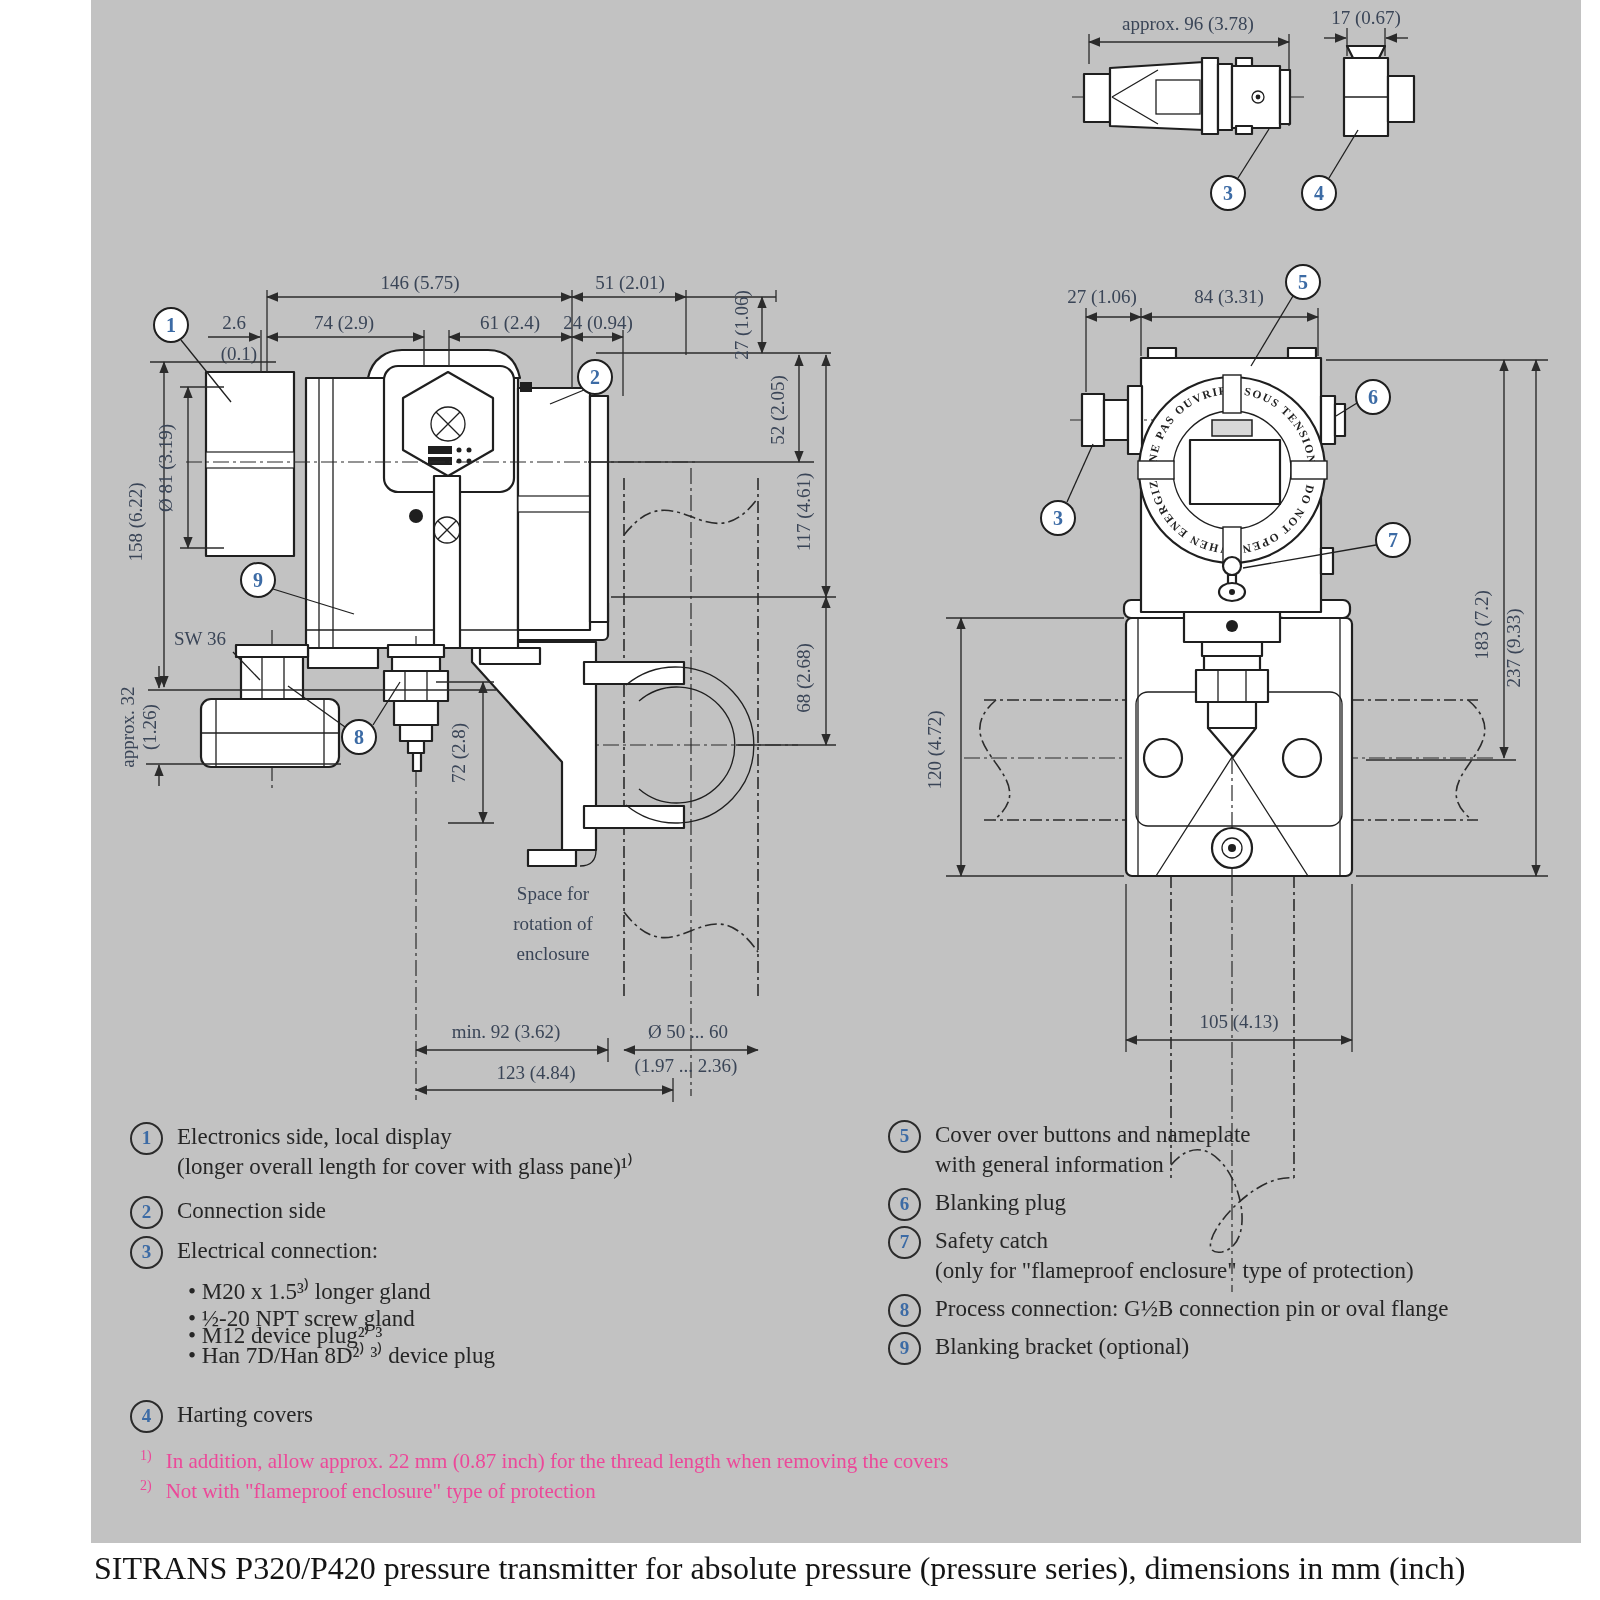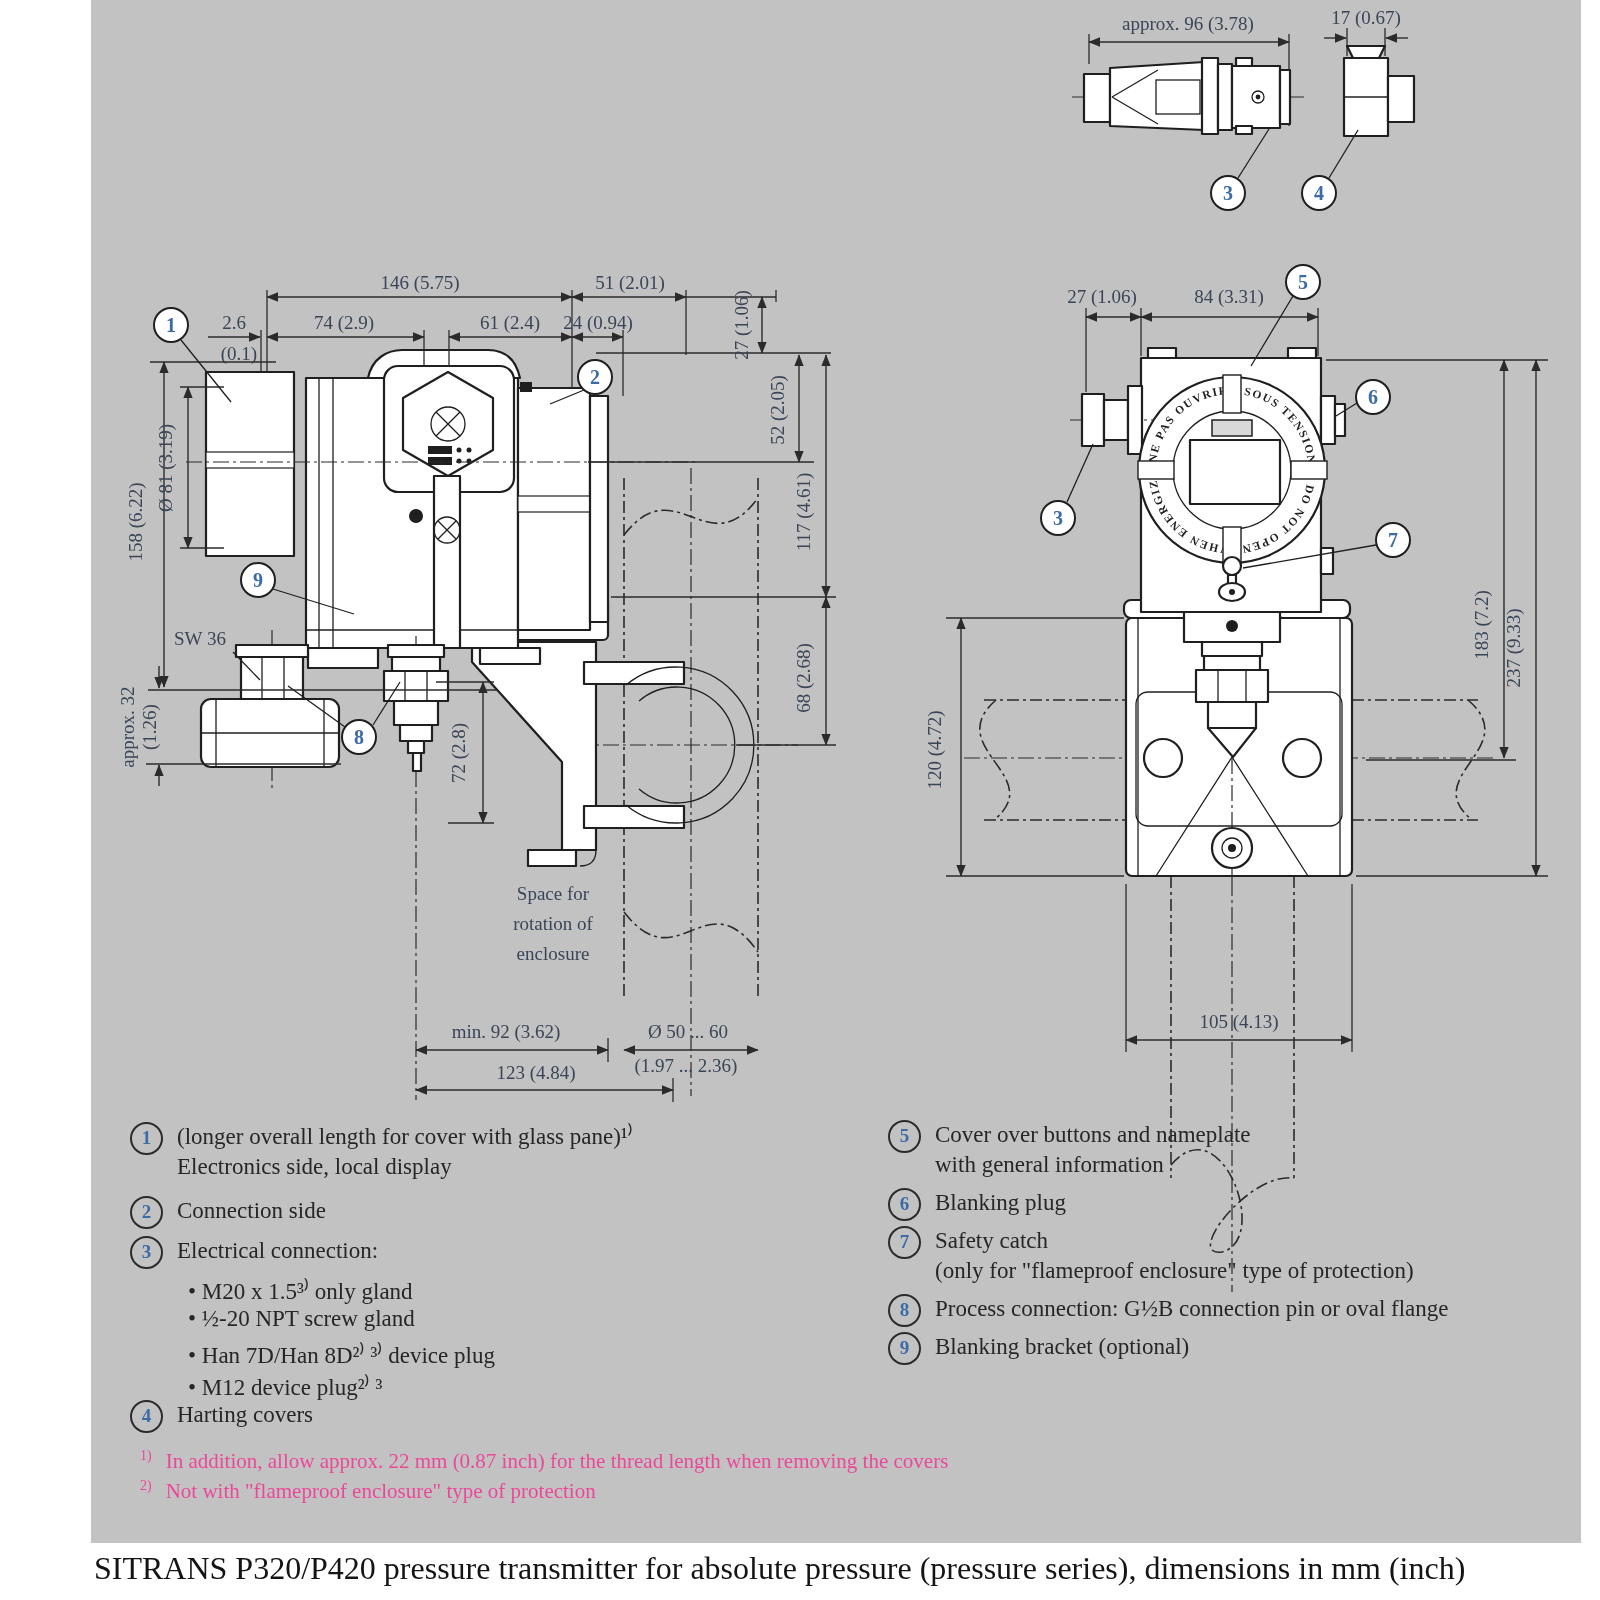--- a/index.html
+++ b/index.html
@@ -371,40 +371,40 @@
       <text class="ctxt" x="1022" y="525">3</text>
       <line class="objthin" x1="1340" y1="545" x2="1207" y2="568"></line>
       <circle class="callout" cx="1357" cy="540" r="17"></circle>
       <text class="ctxt" x="1357" y="547">7</text>
     </g>
   </svg>
 
   <div class="lg-item" style="left:94px;top:1122px;">
     <span class="lg-num">1</span>
     <div class="lg-text">
+      <div>Electronics side, local display</div>
       <div>(longer overall length for cover with glass pane)¹⁾</div>
-      <div>Electronics side, local display</div>
     </div>
   </div>
   <div class="lg-item" style="left:94px;top:1196px;">
     <span class="lg-num">2</span>
     <div class="lg-text">
         <div>Connection side</div>
       </div>
   </div>
   <div class="lg-item" style="left:94px;top:1236px;">
     <span class="lg-num">3</span>
     <div class="lg-text">
         <div>Electrical connection:</div>
       </div>
   </div>
-  <div class="lg-bullet" style="left:152px;top:1274px;">• M20 x 1.5³⁾ only gland</div>
+  <div class="lg-bullet" style="left:152px;top:1274px;">• M20 x 1.5³⁾ longer gland</div>
   <div class="lg-bullet" style="left:152px;top:1306px;">• ½-20 NPT screw gland</div>
   <div class="lg-bullet" style="left:152px;top:1338px;">• Han 7D/Han 8D²⁾ ³⁾ device plug</div>
-  <div class="lg-bullet" style="left:152px;top:1370px;">• M12 device plug²⁾ ³</div>
+  <div class="lg-bullet" style="left:152px;top:1318px;">• M12 device plug²⁾ ³</div>
   <div class="lg-item" style="left:94px;top:1400px;">
     <span class="lg-num">4</span>
     <div class="lg-text">
         <div>Harting covers</div>
       </div>
   </div>
 
   <div class="lg-item" style="left:852px;top:1120px;">
     <span class="lg-num">5</span>
     <div class="lg-text">

